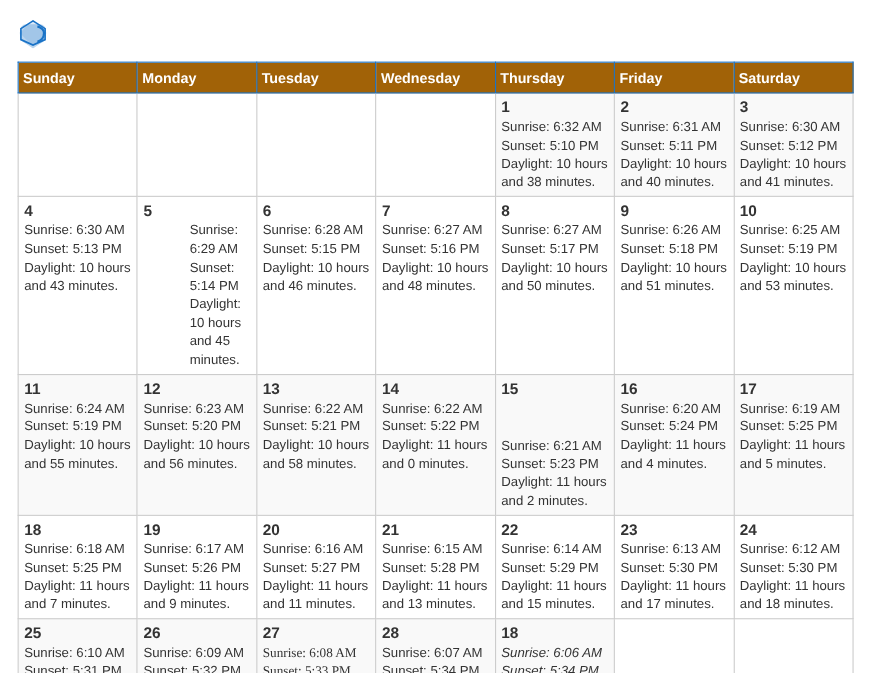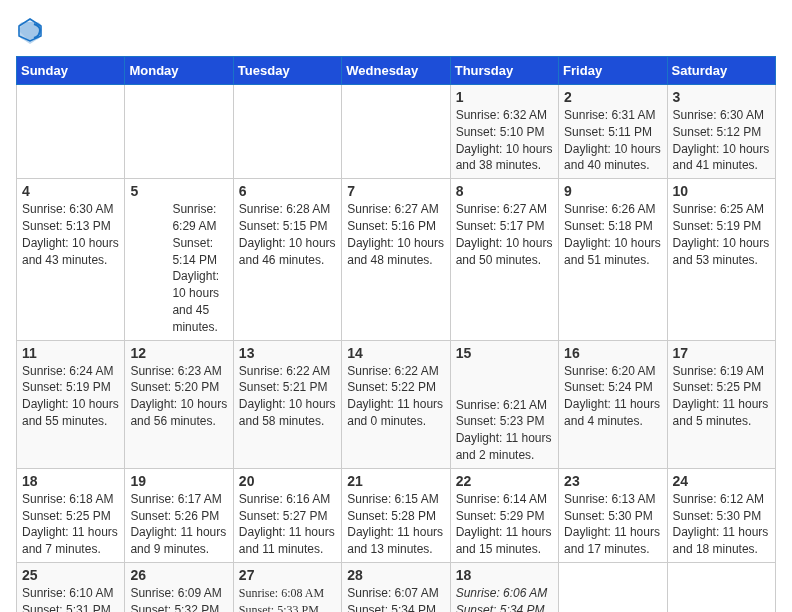--- a/index.html
+++ b/index.html
@@ -52,21 +52,21 @@
     .subtitle {
       font-size: 15px;
       color: #555;
     }
     table {
       width: 100%;
       border-collapse: collapse;
       table-layout: fixed;
     }
     thead tr th {
-      background: #1d4ed8;
+      background: #a16207;
       color: #fff;
       font-size: 13px;
       font-weight: bold;
       padding: 6px 4px;
       text-align: left;
       border: 1px solid #1a73c7;
     }
     tbody tr td {
       border: 1px solid #ccc;
       vertical-align: top;

